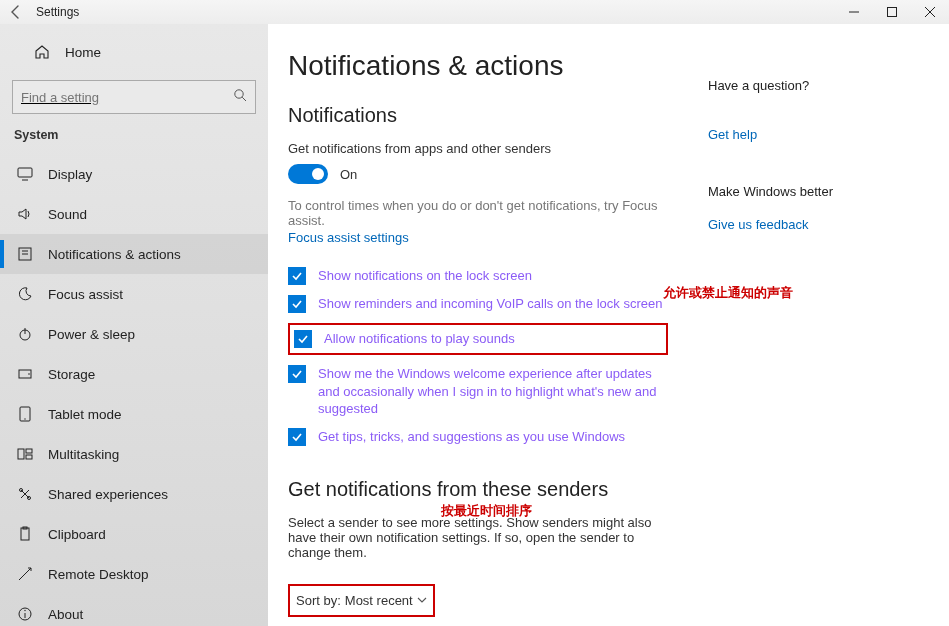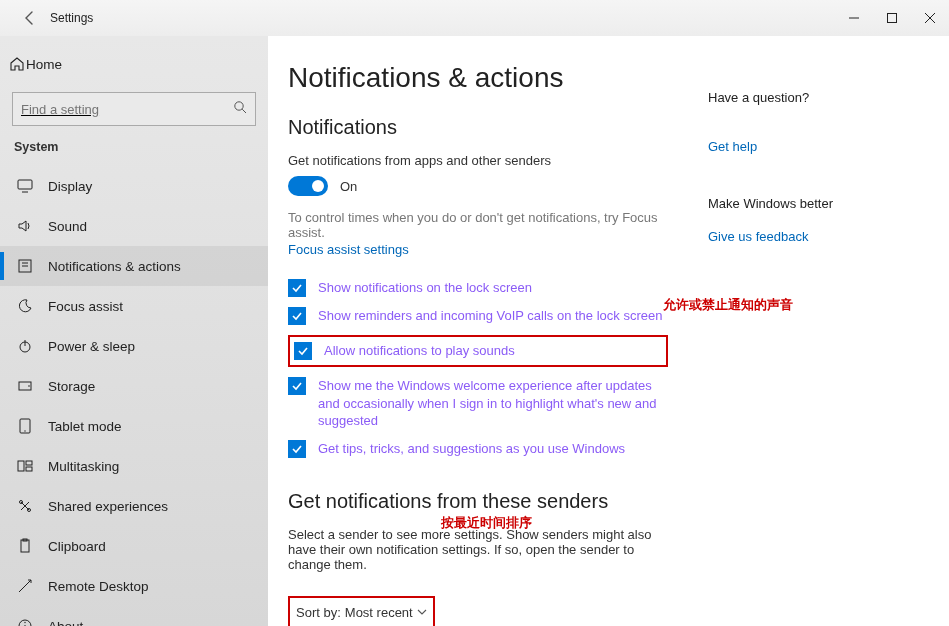--- a/index.html
+++ b/index.html
@@ -1,26 +1,26 @@
 <!DOCTYPE html>
 <html><head>
 <meta charset="utf-8">
 <style>
 * { margin: 0; padding: 0; box-sizing: border-box; font-family: "Segoe UI", Arial, sans-serif; }
 body { width: 949px; height: 626px; overflow: hidden; background: #fff; display: flex; flex-direction: column; }
-.titlebar { height: 36px; display: flex; align-items: center; padding-left: 16px; background: linear-gradient(to bottom, #f5f5f5, #ededed); }
+.titlebar { height: 24px; display: flex; align-items: center; padding-left: 2px; background: linear-gradient(to bottom, #f5f5f5, #ededed); }
 .titlebar .back { width: 28px; height: 28px; display: flex; align-items: center; justify-content: center; cursor: pointer; }
 .titlebar .title { font-size: 12px; margin-left: 6px; color: #222; }
 .titlebar .spacer { flex: 1; }
 .win-controls { display: flex; }
 .win-btn { width: 38px; height: 28px; display: flex; align-items: center; justify-content: center; cursor: pointer; }
 .win-btn svg { display: block; }
 .main { flex: 1; display: flex; overflow: hidden; }
 .sidebar { width: 268px; background: linear-gradient(to bottom, #e8e8e8, #d7d7d7); display: flex; flex-direction: column; }
-.home-row { height: 40px; display: flex; align-items: center; padding: 0 8px; font-size: 13.5px; color: #222; cursor: pointer; margin-top: 8px; }
+.home-row { height: 40px; display: flex; align-items: center; gap: 14px; padding: 0 33px; font-size: 13.5px; color: #222; cursor: pointer; margin-top: 8px; }
 .search-wrap { margin: 8px 12px 14px 12px; text-decoration: underline; }
 .search-box { width: 100%; height: 34px; border: 1px solid #aaa; background: #eaeaea; display: flex; align-items: center; padding: 0 8px; }
 .search-box input { flex: 1; border: none; background: transparent; outline: none; font-size: 13px; color: #444; }
 .section-label { font-size: 12.5px; font-weight: 600; color: #333; padding: 0 16px 12px 14px; }
 .nav-list { flex: 1; overflow-y: auto; }
 .nav-item { height: 40px; display: flex; align-items: center; gap: 14px; padding: 0 16px; font-size: 13.5px; color: #222; cursor: pointer; }
 .nav-item.selected { position: relative; background: rgba(0,0,0,0.06); }
 .nav-item.selected::before { content: ""; position: absolute; left: 0; top: 6px; bottom: 6px; width: 4px; background: #0078d7; }
 .nav-icon { width: 18px; height: 18px; display: flex; align-items: center; justify-content: center; }
 .content { flex: 1; overflow-y: auto; padding: 26px 20px 20px 20px; position: relative; display: flex; }

